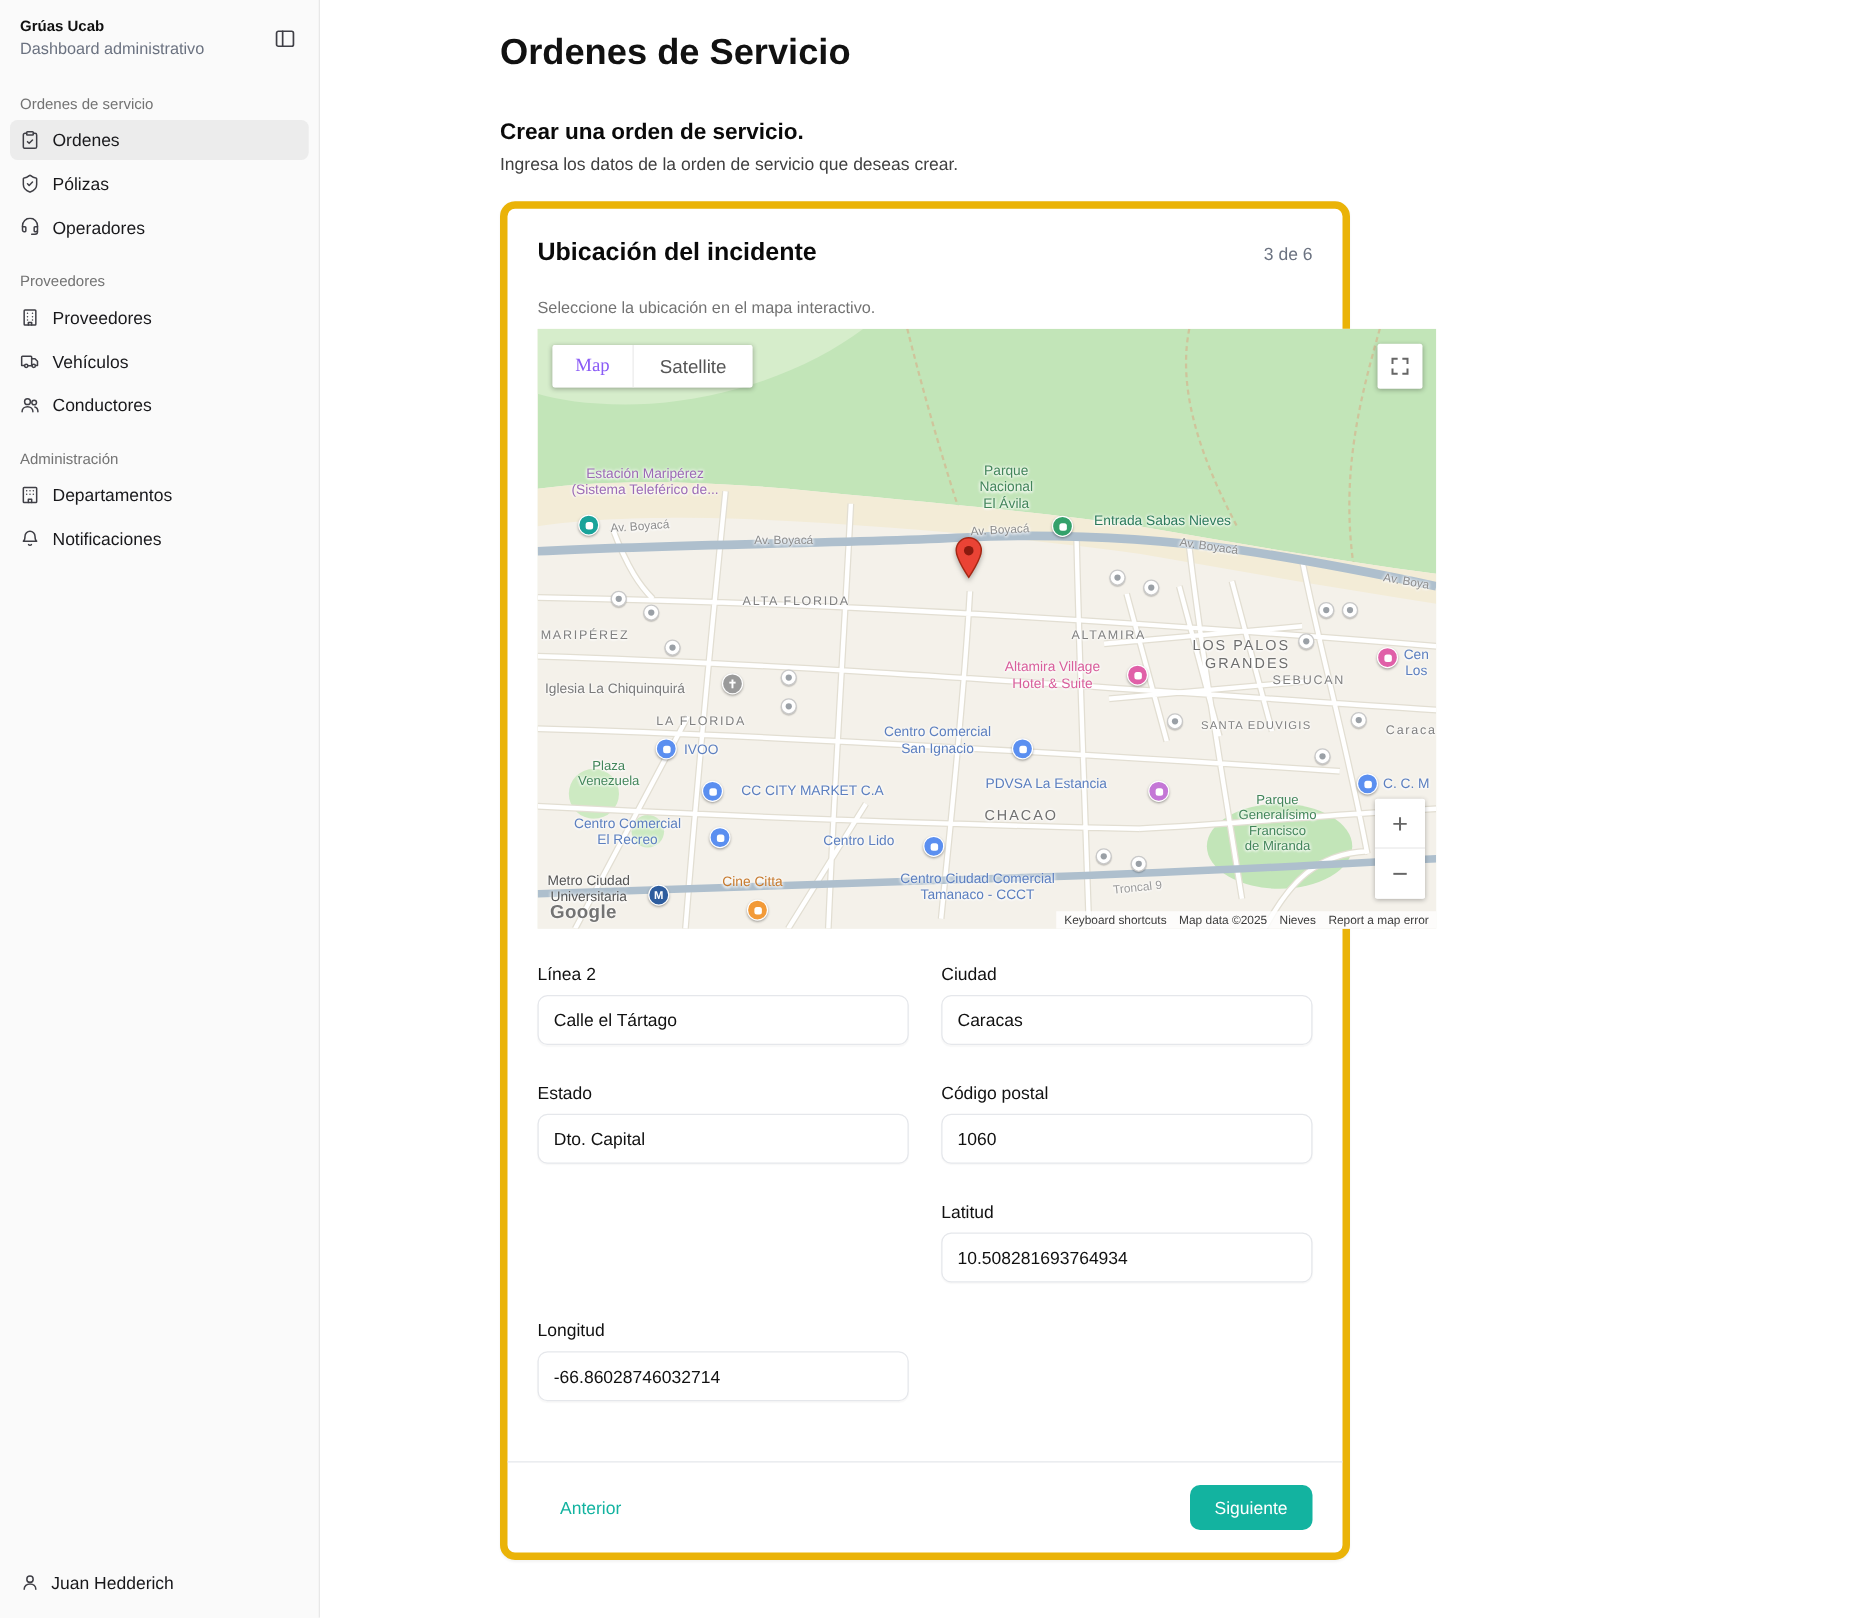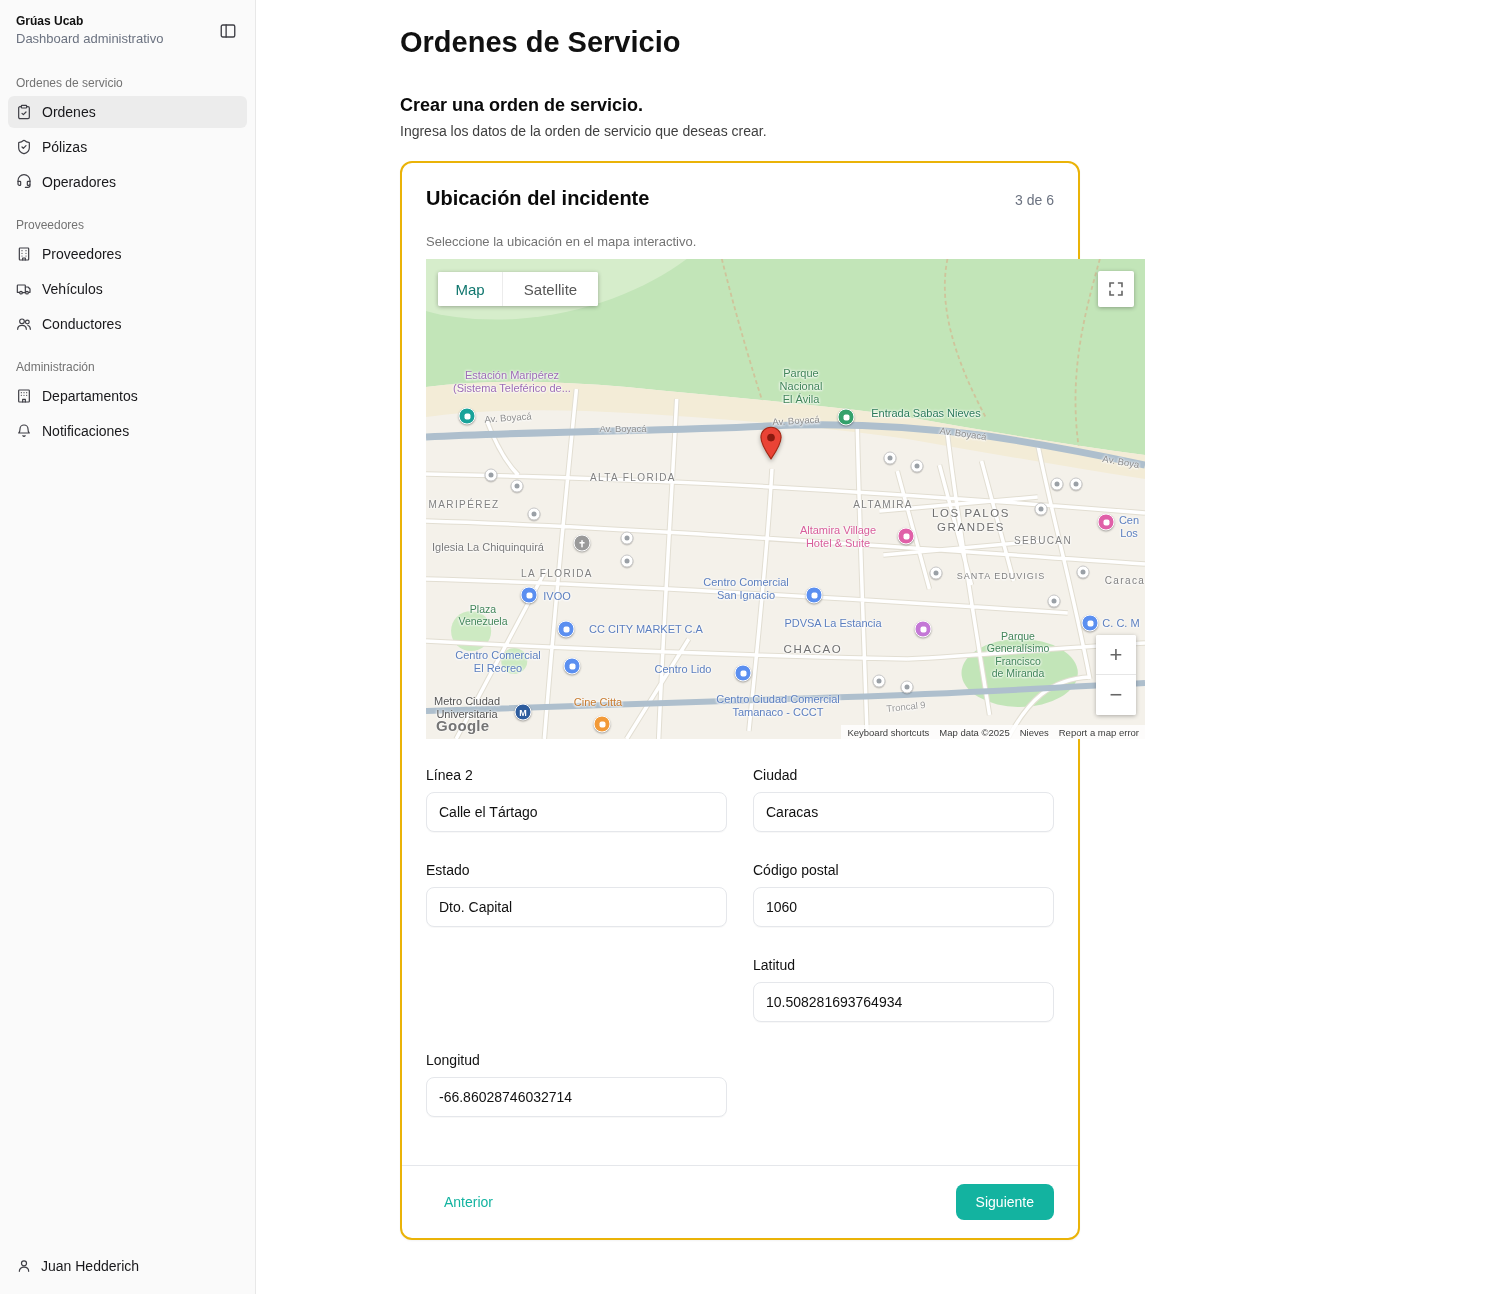--- a/index.html
+++ b/index.html
@@ -19,21 +19,21 @@
   .sb-item.active { background:#ececec; font-weight:500; }
   .sb-footer { margin-top:auto; padding:14px 16px 20px 16px; display:flex; align-items:center; gap:9px; font-size:14px; color:#18181b; }
   .sb-footer svg { color:#3f3f46; }
 
   
   .main { margin-left:256px; padding:26px 64px 48px 144px; }
   .page-title { font-size:29px; font-weight:700; color:#111; }
   .section-title { font-size:18px; font-weight:700; margin-top:36px; }
   .section-desc { font-size:14px; color:#404040; margin-top:7px; }
 
-  .card { width:680px; margin-top:22px; border:2px solid #eab308; border-radius:12px; box-shadow:0 1px 2px rgba(0,0,0,.05); background:#fff; }
+  .card { width:680px; margin-top:22px; border:6px solid #eab308; border-radius:12px; box-shadow:0 1px 2px rgba(0,0,0,.05); background:#fff; }
   .card-body { padding:24px; }
   .card-head { display:flex; justify-content:space-between; align-items:baseline; }
   .card-title { font-size:20px; font-weight:700; }
   .card-step { font-size:14px; color:#6b7280; }
   .map-hint { font-size:13px; color:#737373; margin-top:24px; }
 
   
   .map { position:relative; width:719px; height:480px; margin-top:10px; background:#f4f1ea; overflow:hidden; }
   .map svg.base { position:absolute; inset:0; }
   .map-label { position:absolute; font-size:11px; line-height:1.18; text-align:center; white-space:nowrap; transform:translateX(-50%);
@@ -51,21 +51,21 @@
             box-shadow:0 1px 2px rgba(0,0,0,.35); color:#fff; font-size:9px; font-weight:700;
             display:flex; align-items:center; justify-content:center; transform:translate(-50%,-50%); }
   .map-ic:empty::after { content:""; width:6px; height:6px; background:#fff; border-radius:2px; }
   .map-ic.dot { width:13px; height:13px; background:#fff; border:1px solid #c9c9c9; box-shadow:0 1px 1px rgba(0,0,0,.2); }
   .map-ic.dot:empty::after { width:5px; height:5px; background:#9aa0a6; border-radius:50%; }
 
   .map-marker { position:absolute; left:345px; top:206px; transform:translate(-50%,-100%); filter:drop-shadow(0 2px 2px rgba(0,0,0,.3)); }
 
   .map-typebar { position:absolute; left:12px; top:13px; display:flex; background:#fff; box-shadow:0 1px 4px rgba(0,0,0,.3); border-radius:2px; overflow:hidden; }
   .map-typebar button { border:none; background:#fff; height:34px; font-size:15px; cursor:pointer; font-family:inherit; }
-  .map-typebar .t-map { width:64px; color:#0f766e; font-weight:500; }
+  .map-typebar .t-map { width:64px; color:#8b5cf6; font-weight:500;font-family:Liberation Serif, serif; }
   .map-typebar .t-sat { width:96px; color:#565656; border-left:1px solid #ececec; }
   .map-fullscreen { position:absolute; right:11px; top:12px; width:36px; height:36px; background:#fff; border:none; border-radius:2px;
                     box-shadow:0 1px 4px rgba(0,0,0,.3); cursor:pointer; display:flex; align-items:center; justify-content:center; color:#666; }
   .map-zoom { position:absolute; right:9px; bottom:24px; width:40px; background:#fff; border-radius:2px; box-shadow:0 1px 4px rgba(0,0,0,.3); overflow:hidden; }
   .map-zoom button { display:block; width:40px; height:40px; border:none; background:#fff; color:#666; font-size:22px; cursor:pointer; line-height:1; }
   .map-zoom .z-in { border-bottom:1px solid #e6e6e6; }
 
   .map-google { position:absolute; left:10px; bottom:5px; font-size:15px; font-weight:700; color:#747474; letter-spacing:.3px;
                 text-shadow:0 0 2px #fff,0 0 2px #fff; }
   .map-attr { position:absolute; right:0; bottom:0; height:14px; display:flex; align-items:center; gap:10px; padding:0 6px;
@@ -282,21 +282,21 @@
             </div>
             <div class="map-label district" style="left: 207px; top: 213px; transform: translateX(-50%);">
               <div>ALTA FLORIDA</div>
             </div>
             <div class="map-label district" style="left: 38px; top: 240px; transform: translateX(-50%);">
               <div>MARIPÉREZ</div>
             </div>
             <div class="map-label district" style="left: 457px; top: 240px; transform: translateX(-50%);">
               <div>ALTAMIRA</div>
             </div>
-            <div class="map-label district-big" style="left: 545px; top: 248px; transform: translateX(-50%);">
+            <div class="map-label district-big" style="left: 563px; top: 248px; transform: translateX(-50%); text-align: right;">
               <div>LOS PALOS</div>
               <div>GRANDES</div>
             </div>
             <div class="map-label district" style="left: 617px; top: 276px; transform: translateX(-50%);">
               <div>SEBUCAN</div>
             </div>
             <div class="map-label poi" style="left: 703px; top: 255px; color: rgb(92, 127, 191); transform: translateX(-50%);">
               <div>Cen</div>
               <div>Los</div>
             </div>

